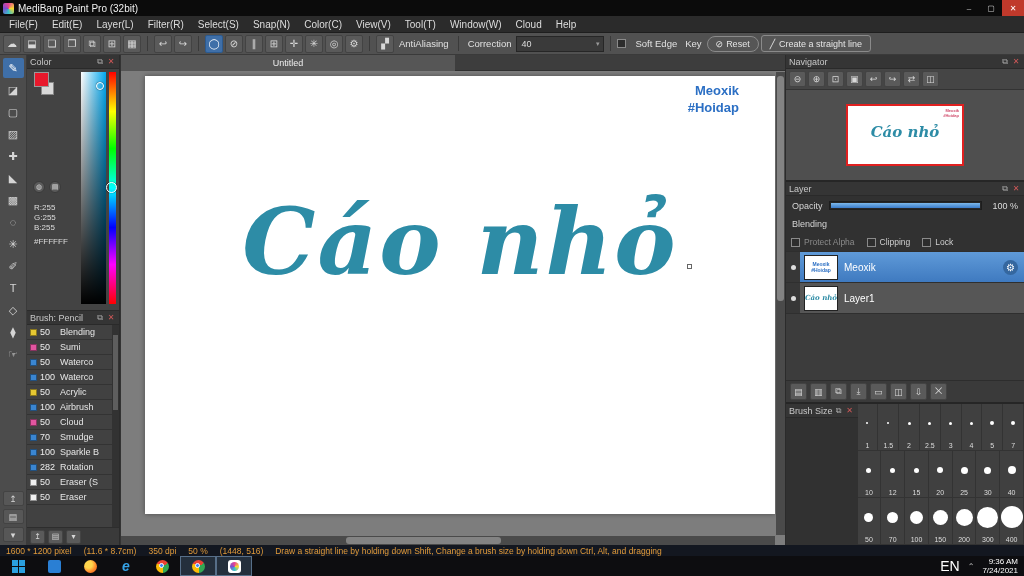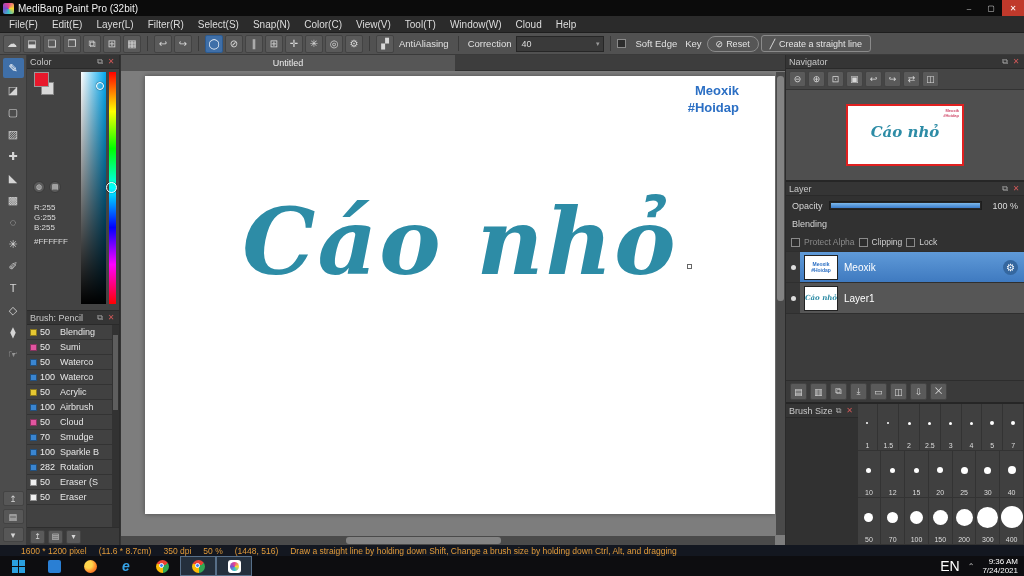--- a/index.html
+++ b/index.html
@@ -92,21 +92,21 @@
   .nav-icons .ibtn{width:17px;height:16px;font-size:9px;}
   .nav-body{flex:1;background:#4f4f4f;display:flex;align-items:center;justify-content:center;}
   .nav-thumb{width:118px;height:62px;background:#fff;border:2px solid #e02020;position:relative;}
   .nav-lettering{position:absolute;left:0;right:0;top:17px;text-align:center;font-family:"DejaVu Serif",serif;font-style:italic;font-weight:bold;font-size:15px;color:#2d8ca6;}
   .nav-wm{position:absolute;top:2px;right:3px;font-size:4px;line-height:5px;text-align:right;color:#d04a6a;font-weight:bold;}
 
   .layer-panel{height:222px;display:flex;flex-direction:column;border-top:2px solid #262626;}
   .lrow{display:flex;align-items:center;padding:0 6px;flex:0 0 auto;}
   .lrow-opacity{height:19px;}
   .lrow-blend{height:18px;}
-  .lrow-checks{height:18px;gap:4px;padding:0 5px;}
+  .lrow-checks{height:18px;gap:12px;padding:0 5px;}
   .llabel{font-size:9px;color:#d5d5d5;white-space:nowrap;}
   .slider{flex:1;height:9px;background:#262626;border:1px solid #1d1d1d;margin:0 6px;position:relative;}
   .slider .fill{position:absolute;top:1px;bottom:1px;left:1px;width:99%;background:linear-gradient(#7db8ea,#3a7bc8);}
   .opval{font-size:9px;color:#ddd;width:30px;text-align:right;}
   .blend-select{flex:1;margin-left:8px;height:13px;}
   .check-item{display:flex;align-items:center;font-size:8.5px;color:#cfcfcf;white-space:nowrap;}
   .check-item.dim{color:#8a8a8a;}
   .layer-list{flex:1;background:#3c3c3c;overflow:hidden;border-top:1px solid #2e2e2e;}
   .layer-row{height:31px;display:flex;align-items:stretch;background:#373737;border-bottom:1px solid #2f2f2f;}
   .vis-dot{width:14px;display:flex;align-items:center;justify-content:center;flex:0 0 auto;}
@@ -122,21 +122,21 @@
   .layer-footer .ibtn{width:17px;height:17px;font-size:9px;}
 
   .bs-panel{flex:1;display:flex;border-top:2px solid #262626;min-height:0;}
   .bs-grid{flex:1;display:flex;flex-direction:column;background:#404040;min-height:0;}
   .bs-row{flex:1;display:flex;border-bottom:1px solid #333;}
   .bs-cell{flex:1;position:relative;border-right:1px solid #333;display:flex;align-items:center;justify-content:center;}
   .bs-dot{background:#fff;border-radius:50%;display:block;margin-bottom:8px;}
   .bs-num{position:absolute;bottom:1px;left:0;right:0;text-align:center;font-size:7px;color:#ddd;}
 
   
-  .statusbar{position:absolute;left:0;right:0;top:545px;height:11px;background:#131720;display:flex;align-items:center;gap:12px;padding:0 21px;font-size:8.5px;color:#e09a3a;white-space:nowrap;overflow:hidden;}
+  .statusbar{position:absolute;left:0;right:0;top:545px;height:11px;background:#131720;display:flex;align-items:center;gap:12px;padding:0 6px;font-size:8.5px;color:#e09a3a;white-space:nowrap;overflow:hidden;}
 
   
   .taskbar{position:absolute;left:0;right:0;top:556px;height:20px;background:#0d0d10;display:flex;align-items:center;}
   .tb-icons{display:flex;height:100%;}
   .tb-item{width:36px;height:20px;display:flex;align-items:center;justify-content:center;}
   .tb-item.active{background:rgba(120,170,220,.22);box-shadow:inset 0 0 0 1px rgba(150,190,230,.45);}
   .tb-ic{width:13px;height:13px;position:relative;flex:0 0 auto;}
   .tb-ic.win{display:grid;grid-template-columns:6px 6px;grid-template-rows:6px 6px;gap:1px;width:13px;height:13px;}
   .tb-ic.win i{background:#2aa0e0;display:block;}
   .tb-ic.blue{background:#2a7fd4;border-radius:2px;}

